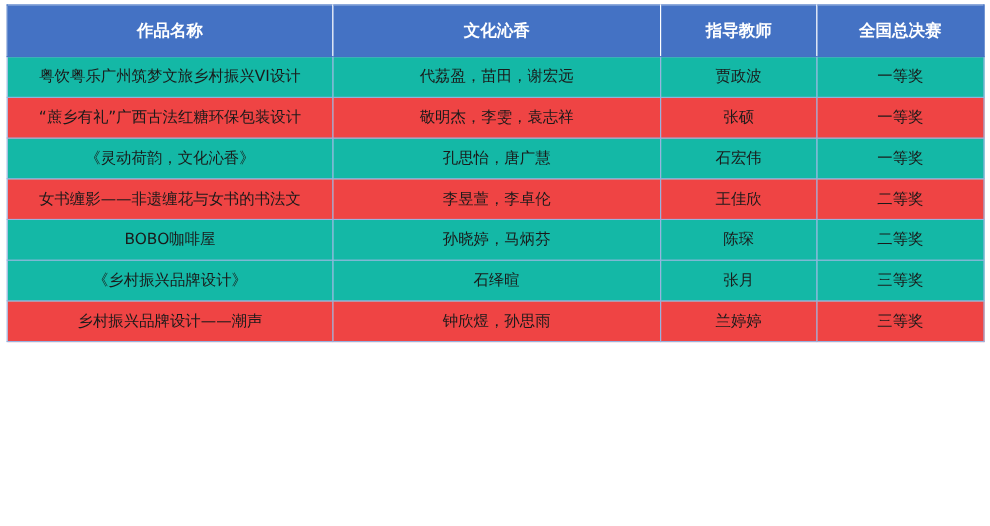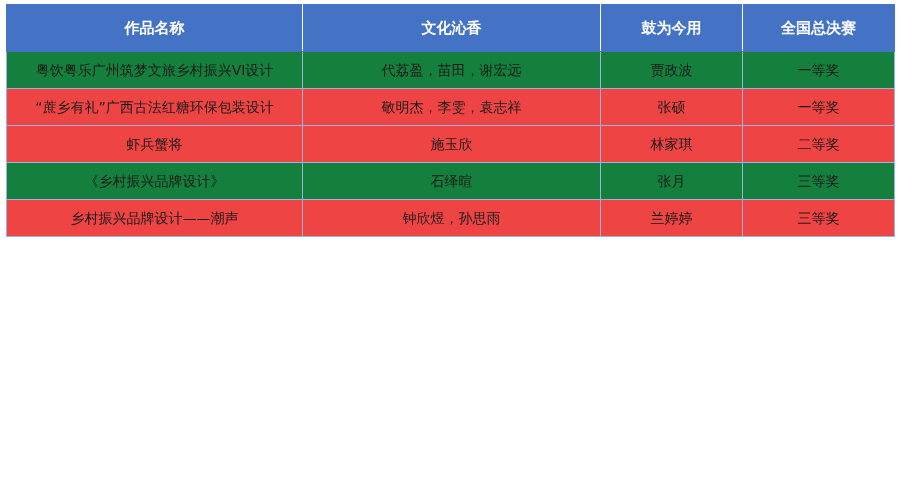--- a/index.html
+++ b/index.html
@@ -49,62 +49,74 @@
     font-weight: bold;
     font-size: 15px;
     height: 46px;
     border: 1px solid #4472c4;
     border-right-color: #ffffff;
   }
   table.award-table thead th:last-child {
     border-right-color: #4472c4;
   }
   table.award-table tbody tr.odd td {
-    background: #15803d;
+    background: #14b8a6;
   }
   table.award-table tbody tr.even td {
     background: #ef4444;
   }
 </style>
 </head>
 <body>
 
 <div class="table-wrap">
   <table class="award-table">
     <colgroup>
       <col class="c0">
       <col class="c1">
       <col class="c2">
       <col class="c3">
     </colgroup>
     <thead>
       <tr>
         <th>作品名称</th>
         <th>文化沁香</th>
-        <th>鼓为今用</th>
+        <th>指导教师</th>
         <th>全国总决赛</th>
       </tr>
     </thead>
     <tbody>
         <tr class="odd">
           <td>粤饮粤乐广州筑梦文旅乡村振兴VI设计</td>
           <td>代荔盈，苗田，谢宏远</td>
           <td>贾政波</td>
           <td>一等奖</td>
         </tr>
         <tr class="even">
           <td>“蔗乡有礼”广西古法红糖环保包装设计</td>
           <td>敬明杰，李雯，袁志祥</td>
           <td>张硕</td>
           <td>一等奖</td>
         </tr>
+        <tr class="odd">
+          <td>《灵动荷韵，文化沁香》</td>
+          <td>孔思怡，唐广慧</td>
+          <td>石宏伟</td>
+          <td>一等奖</td>
+        </tr>
         <tr class="even">
-          <td>虾兵蟹将</td>
-          <td>施玉欣</td>
-          <td>林家琪</td>
+          <td>女书缠影——非遗缠花与女书的书法文</td>
+          <td>李昱萱，李卓伦</td>
+          <td>王佳欣</td>
+          <td>二等奖</td>
+        </tr>
+        <tr class="odd">
+          <td>BOBO咖啡屋</td>
+          <td>孙晓婷，马炳芬</td>
+          <td>陈琛</td>
           <td>二等奖</td>
         </tr>
         <tr class="odd">
           <td>《乡村振兴品牌设计》</td>
           <td>石绎暄</td>
           <td>张月</td>
           <td>三等奖</td>
         </tr>
         <tr class="even">
           <td>乡村振兴品牌设计——潮声</td>

